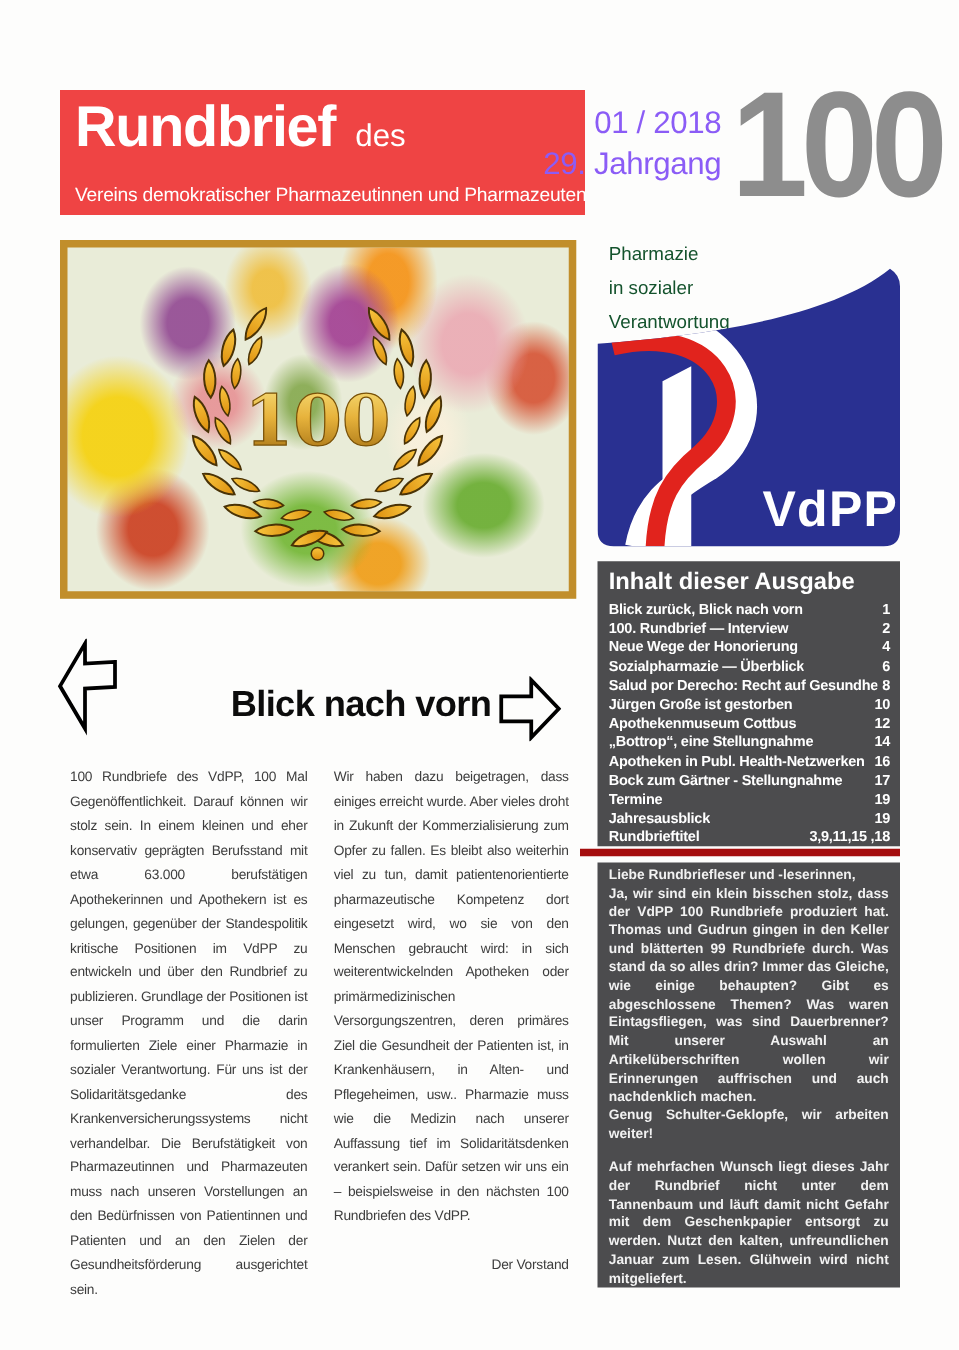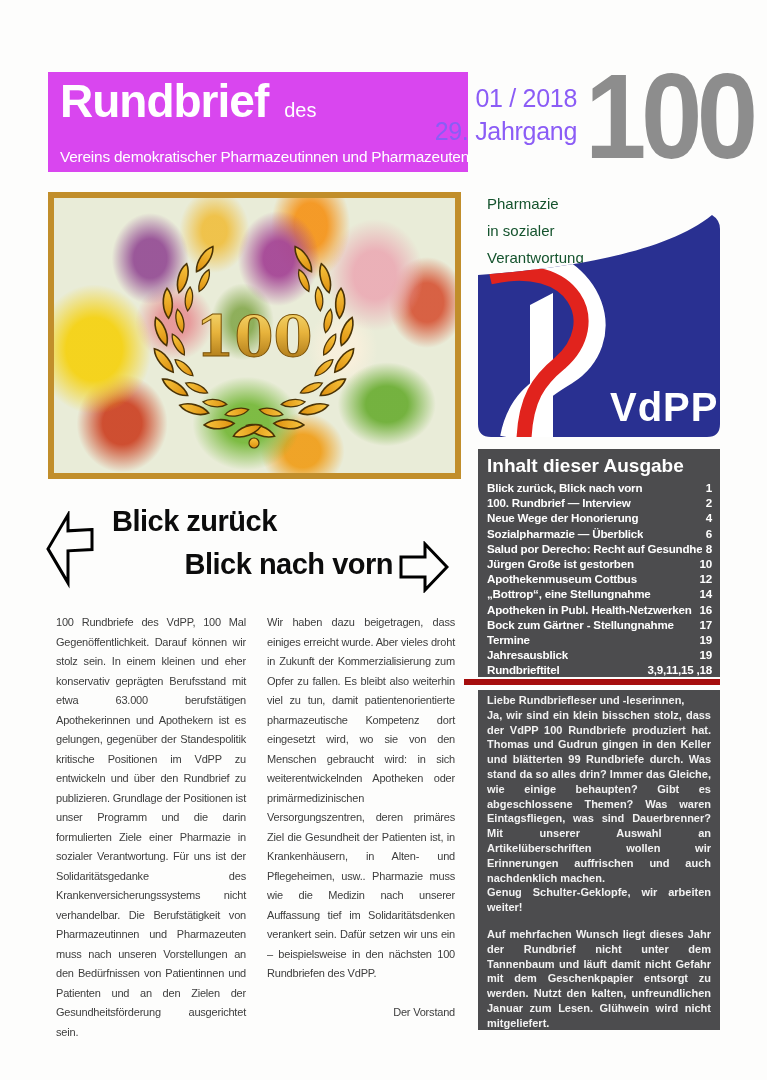--- a/index.html
+++ b/index.html
@@ -1,23 +1,23 @@
 <!DOCTYPE html>
 <html lang="de"><head>
 <meta charset="utf-8">
 <style>
   html,body{margin:0;padding:0;}
   body{background:#ffffff;font-family:"Liberation Sans",sans-serif;}
   .page{position:relative;width:767px;height:1080px;background:#fdfdfc;overflow:hidden;margin:0 auto;}
 
   
-  .masthead{position:absolute;left:48px;top:72px;width:420px;height:100px;background:#d946ef;color:#fff;box-sizing:border-box;padding:6px 10px 6px 12px;display:flex;flex-direction:column;justify-content:space-between;}
+  .masthead{position:absolute;left:48px;top:72px;width:420px;height:100px;background:#ef4444;color:#fff;box-sizing:border-box;padding:6px 10px 6px 12px;display:flex;flex-direction:column;justify-content:space-between;}
   .mast-title-row{display:flex;align-items:baseline;}
   .mast-title{font-size:46px;font-weight:bold;letter-spacing:-1px;line-height:1;}
-  .mast-des{font-size:20px;margin-left:16px;}
+  .mast-des{font-size:25px;margin-left:16px;}
   .mast-subtitle{font-size:15.4px;letter-spacing:-0.2px;white-space:nowrap;}
 
   .issue-lines{position:absolute;left:432px;top:82px;width:145px;text-align:right;font-size:25px;line-height:33px;color:#8b5cf6;letter-spacing:-0.3px;}
   .big-number{position:absolute;left:585px;top:56px;font-size:120px;font-weight:bold;color:#8d8d8d;line-height:1;letter-spacing:-6px;transform:scaleX(.92);transform-origin:left top;}
 
   
   .hero{position:absolute;left:48px;top:192px;width:401px;height:275px;border:6px solid #c18e2b;overflow:hidden;
     background-color:#e9ecd8;
     background-image:
       radial-gradient(55px 65px at 24% 22%, rgba(150,80,150,.95) 30%, rgba(150,80,150,0) 70%),
@@ -218,21 +218,20 @@
       <div class="ed-par">Liebe Rundbriefleser und -leserinnen,</div>
       <div class="ed-par">Ja, wir sind ein klein bisschen stolz, dass der VdPP 100 Rundbriefe produziert hat. Thomas und Gudrun gingen in den Keller und blätterten 99 Rundbriefe durch. Was stand da so alles drin? Immer das Gleiche, wie einige behaupten? Gibt es abgeschlossene Themen? Was waren Eintagsfliegen, was sind Dauerbrenner? Mit unserer Auswahl an Artikelüberschriften wollen wir Erinnerungen auffrischen und auch nachdenklich machen.</div>
       <div class="ed-par">Genug Schulter-Geklopfe, wir arbeiten weiter!</div>
       <div class="ed-gap"></div>
       <div class="ed-par">Auf mehrfachen Wunsch liegt dieses Jahr der Rundbrief nicht unter dem Tannenbaum und läuft damit nicht Gefahr mit dem Geschenkpapier entsorgt zu werden. Nutzt den kalten, unfreundlichen Januar zum Lesen. Glühwein wird nicht mitgeliefert.</div>
     </div>
 
   <svg class="arrow-left" width="48" height="82" viewBox="0 0 48 82">
     <path d="M46 21 L22 21 L22 5 L2 38 L22 73 L22 41 L46 41 Z" fill="#fdfdfc" stroke="#000" stroke-width="3" transform="skewY(-3)"></path>
   </svg>
-  <div class="headline-1">Blick zurück</div>
   <div class="headline-2">Blick nach vorn</div>
   <svg class="arrow-right" width="50" height="52" viewBox="0 0 50 52">
     <path d="M2 16 L26 16 L26 3 L48 26 L26 49 L26 36 L2 36 Z" fill="#fdfdfc" stroke="#000" stroke-width="3"></path>
   </svg>
 
   <div class="bodycol col1">
     <div>100 Rundbriefe des VdPP, 100 Mal Gegenöffentlichkeit. Darauf können wir stolz sein. In einem kleinen und eher konservativ geprägten Berufsstand mit etwa 63.000 berufstätigen Apothekerinnen und Apothekern ist es gelungen, gegenüber der Standespolitik kritische Positionen im VdPP zu entwickeln und über den Rundbrief zu publizieren. Grundlage der Positionen ist unser Programm und die darin formulierten Ziele einer Pharmazie in sozialer Verantwortung. Für uns ist der Solidaritätsgedanke des Krankenversicherungssystems nicht verhandelbar. Die Berufstätigkeit von Pharmazeutinnen und Pharmazeuten muss nach unseren Vorstellungen an den Bedürfnissen von Patientinnen und Patienten und an den Zielen der Gesundheitsförderung ausgerichtet sein.</div>
   </div>
   <div class="bodycol col2">
     <div>Wir haben dazu beigetragen, dass einiges erreicht wurde. Aber vieles droht in Zukunft der Kommerzialisierung zum Opfer zu fallen. Es bleibt also weiterhin viel zu tun, damit patientenorientierte pharmazeutische Kompetenz dort eingesetzt wird, wo sie von den Menschen gebraucht wird: in sich weiterentwickelnden Apotheken oder primärmedizinischen Versorgungszentren, deren primäres Ziel die Gesundheit der Patienten ist, in Krankenhäusern, in Alten- und Pflegeheimen, usw.. Pharmazie muss wie die Medizin nach unserer Auffassung tief im Solidaritätsdenken verankert sein. Dafür setzen wir uns ein – beispielsweise in den nächsten 100 Rundbriefen des VdPP.</div>

